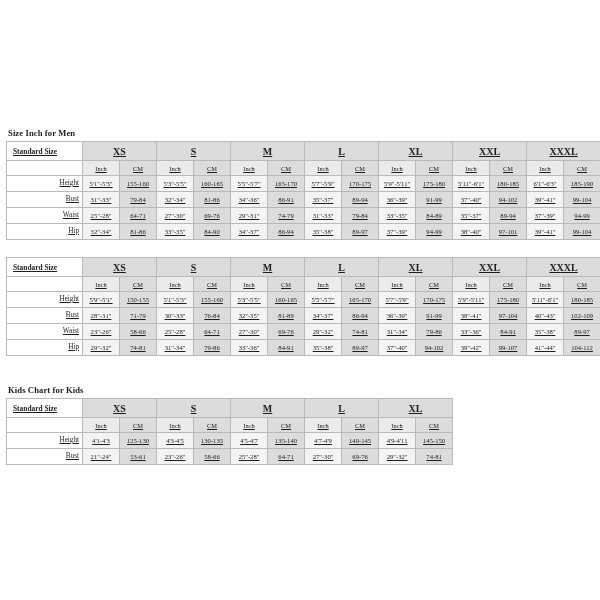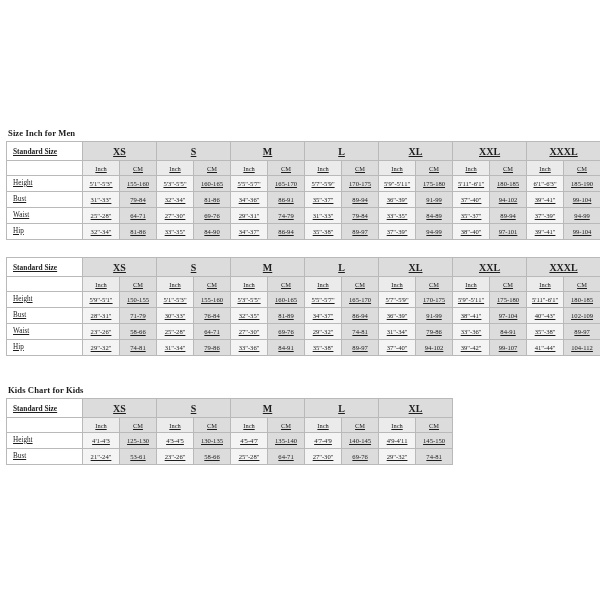--- a/index.html
+++ b/index.html
@@ -67,21 +67,21 @@
     font-size: 7.4px;
   }
 
   tr.hdr-unit td { height: 15px; font-size: 6.4px; }
   tr.hdr-unit td.label-cell { background: #ffffff; }
   tr.hdr-unit td.u-inch { background: #ebebeb; }
   tr.hdr-unit td.u-cm   { background: #dcdcdc; }
 
   tr.data-row td.label-cell {
     background: #ffffff;
-    text-align: left;
+    text-align: right;
     padding-left: 6px;
     font-size: 7.2px;
   }
   tr.data-row td.v-inch { background: #f4f4f4; }
   tr.data-row td.v-cm   { background: #dcdcdc; }
 </style>
 </head>
 <body>
 
 <div class="page">

